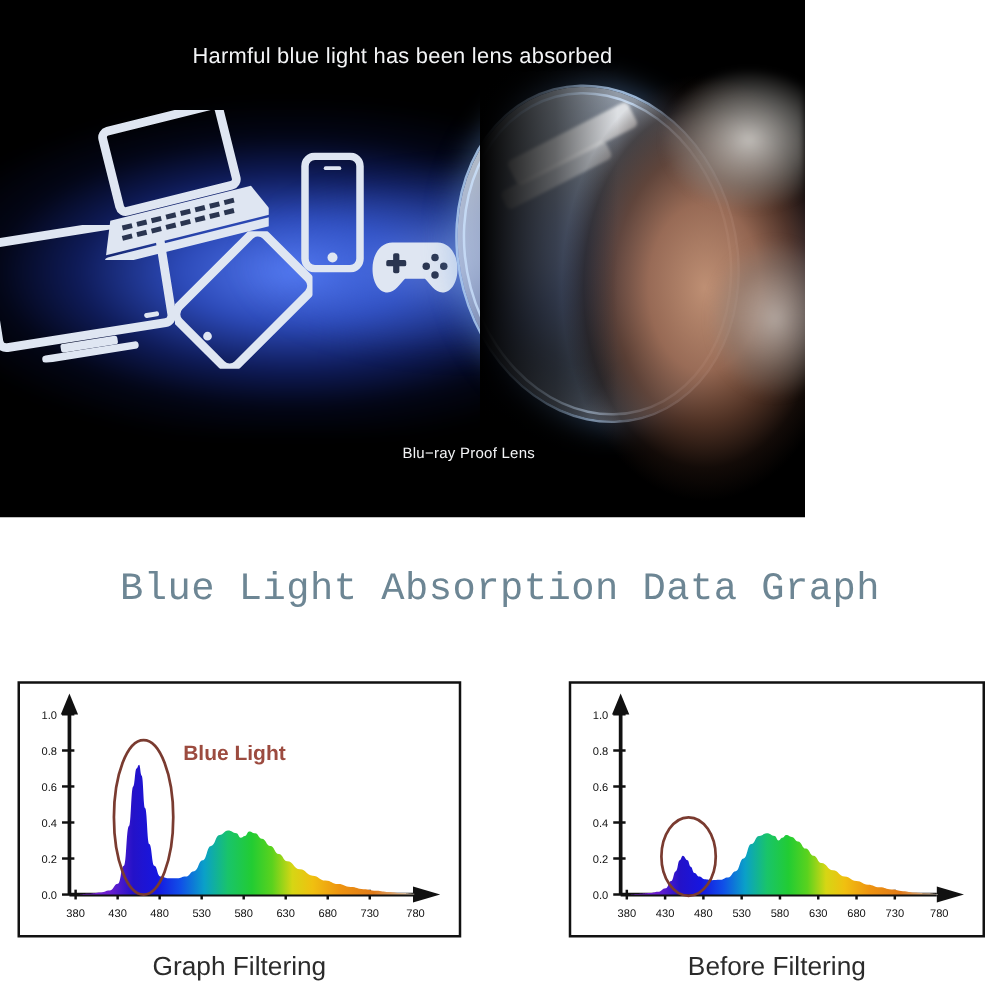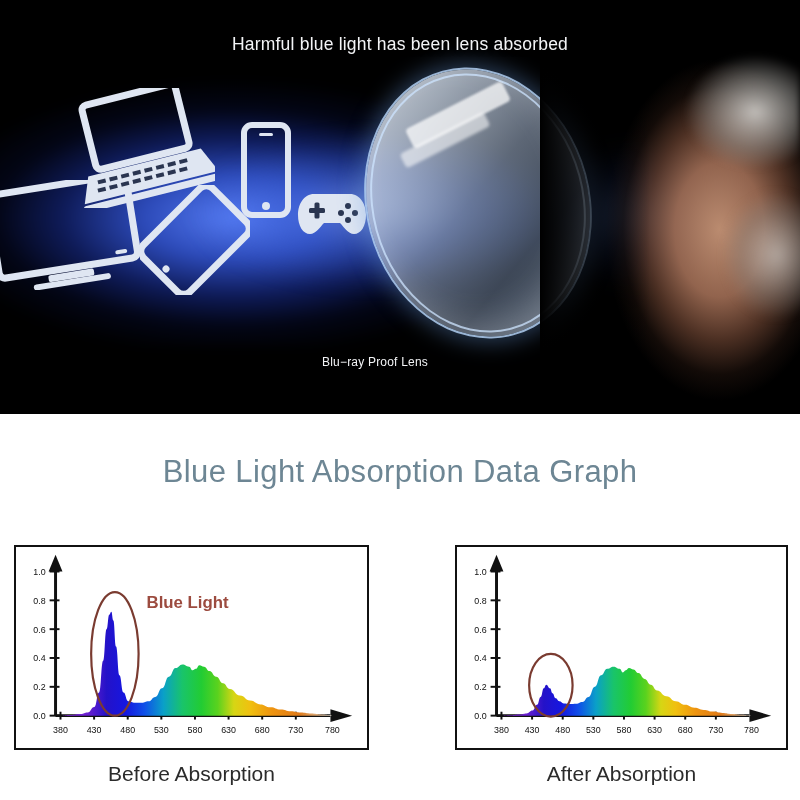--- a/index.html
+++ b/index.html
@@ -6,21 +6,21 @@
   html, body { width:800px; height:800px; }
   body {
     font-family:"Liberation Sans", sans-serif;
     background:#ffffff;
     overflow:hidden;
     position:relative;
   }
 
   
   #hero {
-    position:absolute; left:0; top:0; width:800px; height:414px;
+    position:absolute; left:0; top:0; width:644px; height:414px;
     background:#000;
     overflow:hidden;
     text-align:center;
   }
   
   .beam {
     position:absolute; left:-60px; top:78px; width:640px; height:268px;
     background:
       radial-gradient(ellipse 330px 150px at 46% 52%,
         rgba(90,130,255,0.95) 0%,
@@ -124,21 +124,21 @@
   #hero-caption { left:322px; top:355px; font-size:12px; }
 
   
   #panel {
     position:absolute; left:0; top:414px; width:800px; height:386px;
     background:#fff;
   }
   #section-title {
     position:absolute; left:0; top:40px; width:800px; text-align:center;
     font-size:31px; color:#6d8694; letter-spacing:0.4px;
-    font-family:Liberation Sans, sans-serif; font-weight:400;
+    font-family:Liberation Mono, monospace; font-weight:400;
   }
 
   .chart-box {
     position:absolute; top:131px; height:205px;
     border:2.5px solid #111; background:#fff;
   }
   #chart-left  { left:14px;  width:355px; }
   #chart-right { left:455px; width:333px; }
 
   .chart-svg { display:block; width:100%; height:100%; }
@@ -375,15 +375,15 @@
         <text x="262" y="190">730</text>
         <text x="298" y="190">780</text>
       </g>
 
       <path id="areaR" fill="url(#specR)" stroke="none" d="M 45 172 L 45.00 172.00 C 49.73 172.00 49.73 171.56 54.45 171.56 C 59.17 171.56 59.17 170.82 63.90 170.82 C 67.05 170.82 67.05 169.79 70.20 169.79 C 73.35 169.79 73.35 166.85 76.50 166.85 C 78.70 166.85 78.70 160.97 80.91 160.97 C 82.80 160.97 82.80 152.89 84.69 152.89 C 86.27 152.89 86.27 144.07 87.84 144.07 C 89.10 144.07 89.10 140.40 90.36 140.40 C 92.25 140.40 92.25 144.07 94.14 144.07 C 95.40 144.07 95.40 149.22 96.66 149.22 C 98.23 149.22 98.23 154.36 99.81 154.36 C 101.70 154.36 101.70 157.30 103.59 157.30 C 105.80 157.30 105.80 159.50 108.00 159.50 C 111.15 159.50 111.15 160.24 114.30 160.24 C 117.45 160.24 117.45 159.95 120.60 159.95 C 123.75 159.95 123.75 158.03 126.90 158.03 C 130.05 158.03 130.05 152.89 133.20 152.89 C 136.35 152.89 136.35 142.60 139.50 142.60 C 142.65 142.60 142.65 130.84 145.80 130.84 C 148.95 130.84 148.95 124.22 152.10 124.22 C 155.25 124.22 155.25 122.02 158.40 122.02 C 161.55 122.02 161.55 124.22 164.70 124.22 C 166.27 124.22 166.27 127.90 167.85 127.90 C 169.43 127.90 169.43 125.69 171.00 125.69 C 172.57 125.69 172.57 123.49 174.15 123.49 C 176.35 123.49 176.35 124.96 178.56 124.96 C 181.08 124.96 181.08 128.63 183.60 128.63 C 186.75 128.63 186.75 134.51 189.90 134.51 C 193.05 134.51 193.05 140.40 196.20 140.40 C 199.35 140.40 199.35 146.28 202.50 146.28 C 207.22 146.28 207.22 152.16 211.95 152.16 C 216.67 152.16 216.67 157.30 221.40 157.30 C 226.13 157.30 226.13 160.97 230.85 160.97 C 235.58 160.97 235.58 163.91 240.30 163.91 C 245.03 163.91 245.03 166.12 249.75 166.12 C 254.47 166.12 254.47 167.88 259.20 167.88 C 263.92 167.88 263.92 169.21 268.65 169.21 C 273.38 169.21 273.38 170.24 278.10 170.24 C 282.83 170.24 282.83 170.97 287.55 170.97 C 292.27 170.97 292.27 171.56 297.00 171.56 L 297 172 Z"></path>
 
       <ellipse cx="95" cy="141" rx="22" ry="32" fill="none" stroke="#7a3b30" stroke-width="2.2"></ellipse>
     </svg>
   </div>
 
-  <div class="caption" id="cap-left">Before Absorption</div>
-  <div class="caption" id="cap-right">After Absorption</div>
+  <div class="caption" id="cap-left">Graph Filtering</div>
+  <div class="caption" id="cap-right">Before Filtering</div>
 </div>
 
 </body></html>

